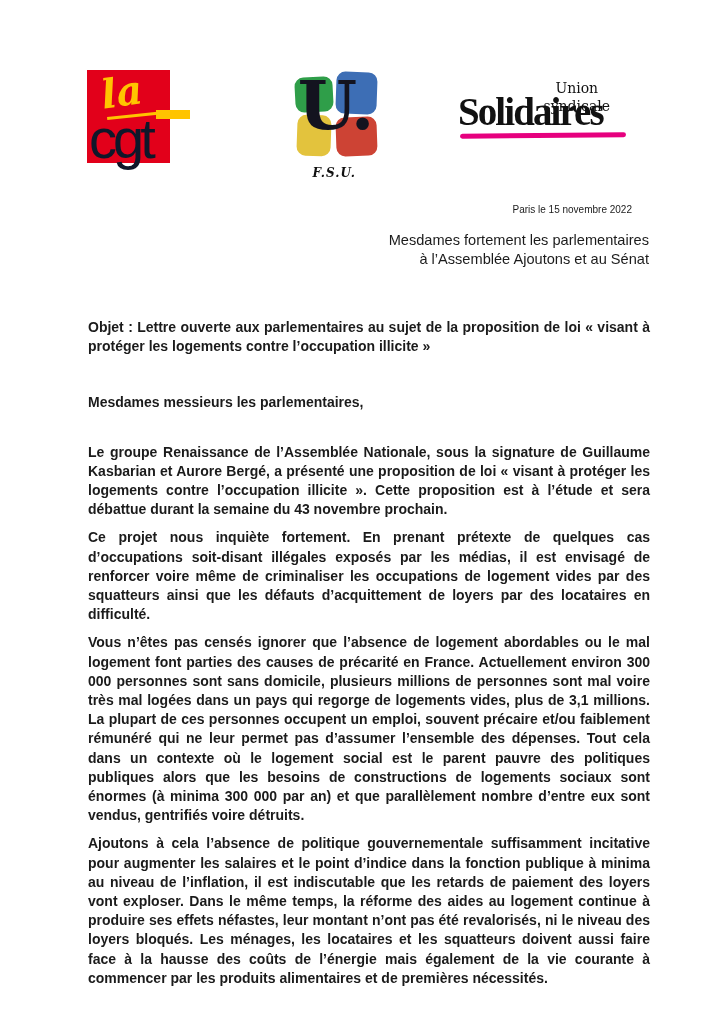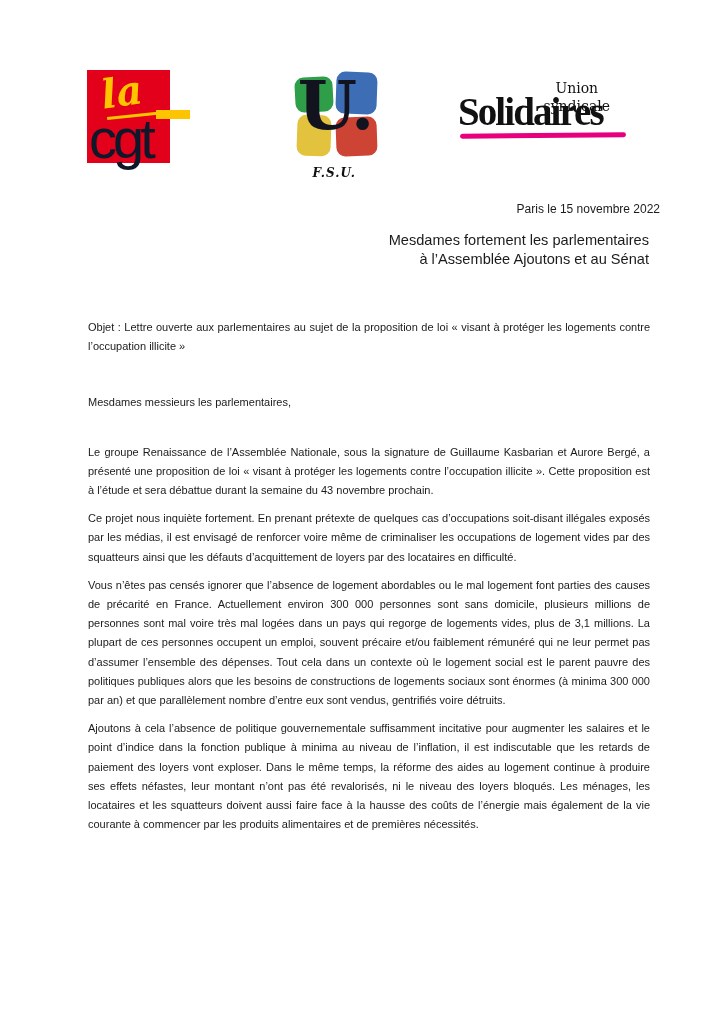--- a/index.html
+++ b/index.html
@@ -62,30 +62,30 @@
     line-height:1; letter-spacing:-2px; color:#111111;
     transform:scaleX(0.95); transform-origin:left center; white-space:nowrap;
   }
   .sol-underline {
     position:absolute; top:55px; left:2px; width:166px; height:5px;
     background:#e6007e; border-radius:3px; transform:rotate(-0.5deg);
   }
 
   
   .dateline {
-    position:absolute; top:200px; right:64px;
-    font-size:12px; line-height:19.2px;
+    position:absolute; top:200px; right:92px;
+    font-size:10px; line-height:19.2px;
   }
   .address {
     position:absolute; top:231px; right:75px; text-align:right;
     font-size:14.6px; line-height:19.2px;
   }
   .letter-body {
     position:absolute; left:88px; top:318px; width:562px;
-    font-size:11px; line-height:19.2px;
+    font-size:14px; line-height:19.2px;font-weight:bold;
   }
   .subject    { text-align:justify; margin:0 0 37px 0; }
   .salutation { margin:0 0 30px 0; }
   .para       { text-align:justify; margin:0 0 9px 0; }
 </style>
 </head>
 <body>
 
 <div class="page">
 

